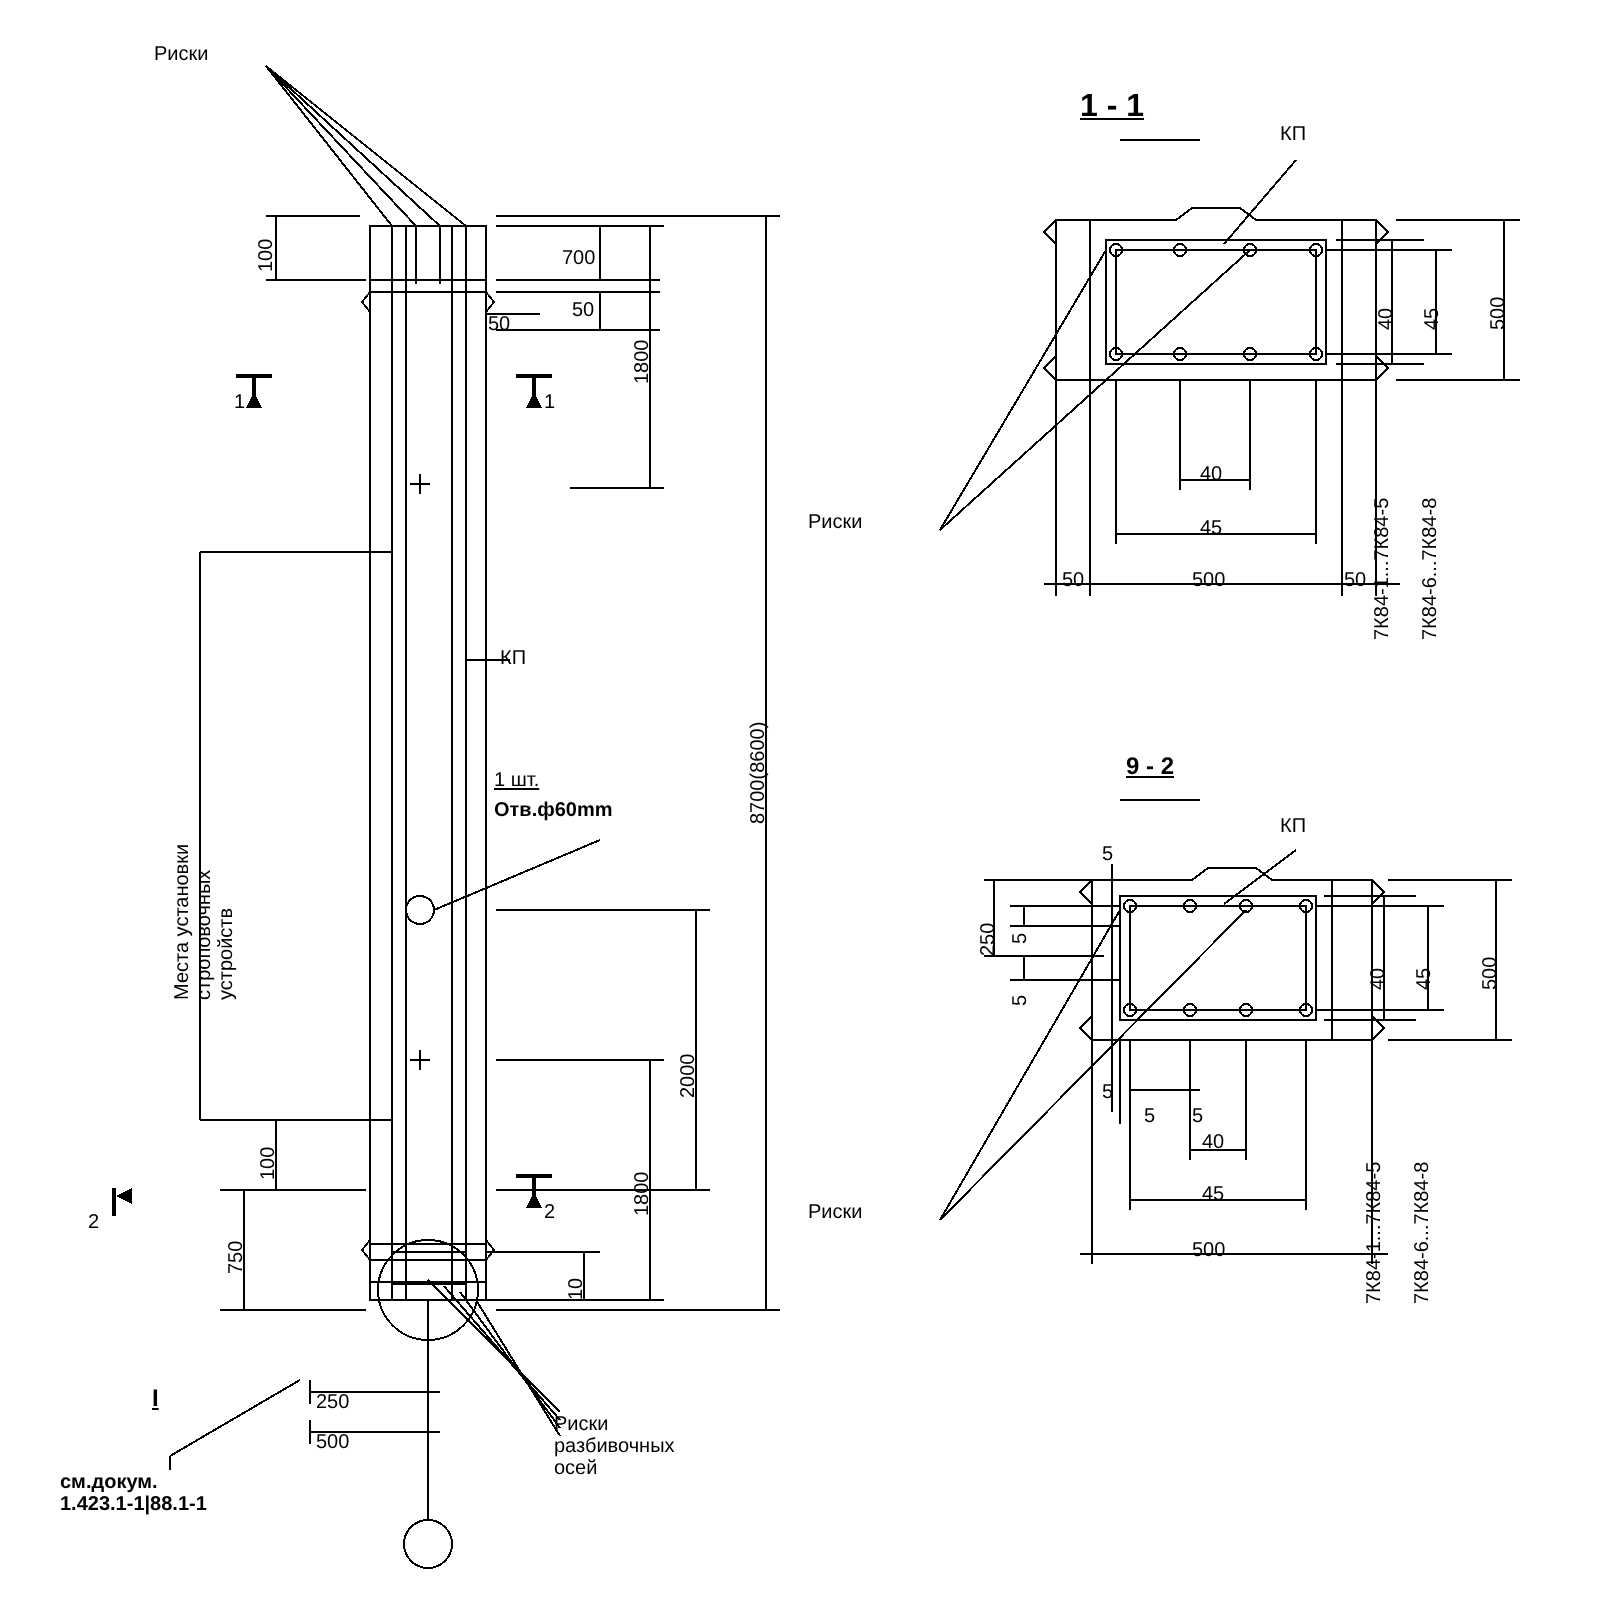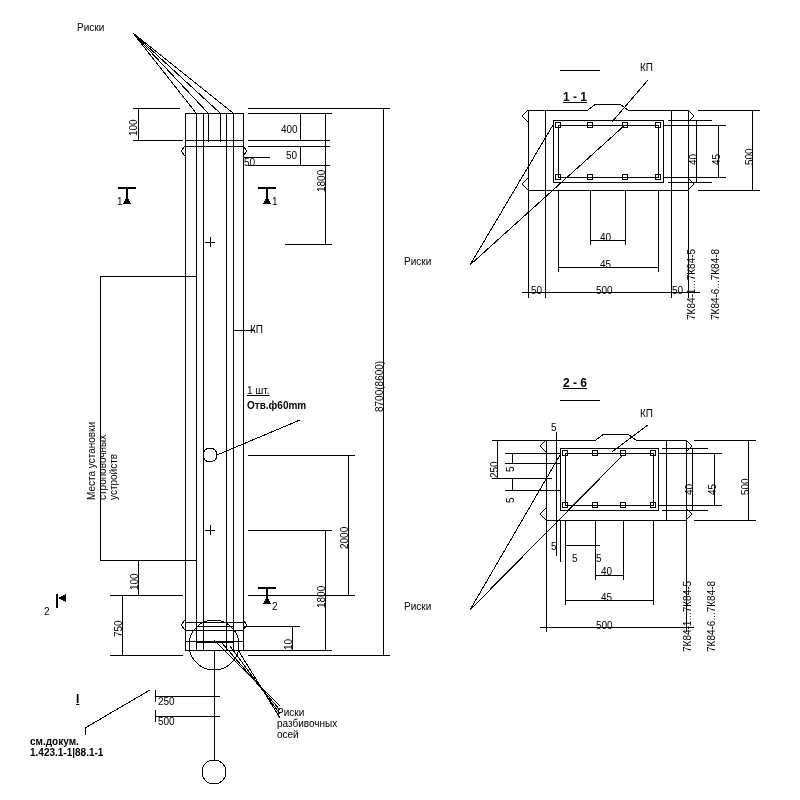--- a/index.html
+++ b/index.html
@@ -239,22 +239,22 @@
     <line x1="540" y1="627" x2="694" y2="627"></line>
 
     <line x1="556" y1="520" x2="556" y2="556"></line>
     <line x1="560" y1="520" x2="560" y2="562"></line>
     <line x1="565" y1="545" x2="600" y2="545"></line>
   </g>
 </svg>
 
 <div class="lbl" style="left:77px;top:22px;">Риски</div>
 
-<div class="lbl b u" style="left:563px;top:48px;font-size:12px;margin-top:44px;">1 - 1</div>
-<div class="lbl b u" style="left:563px;top:378px;font-size:12px;">2 - 6</div>
+<div class="lbl b u" style="left:540px;top:48px;font-size:16px;">1 - 1</div>
+<div class="lbl b u" style="left:563px;top:378px;font-size:12px;">9 - 2</div>
 
 <div class="lbl" style="left:640px;top:62px;">КП</div>
 <div class="lbl" style="left:640px;top:408px;">КП</div>
 
 <div class="lbl" style="left:404px;top:256px;">Риски</div>
 <div class="lbl" style="left:404px;top:601px;">Риски</div>
 
 <div class="lbl" style="left:250px;top:324px;">КП</div>
 <div class="lbl u" style="left:247px;top:337px;margin-top:48px;">1 шт.</div>
 <div class="lbl" style="left:247px;top:400px;font-weight:bold;">Отв.ф60mm</div>
@@ -270,21 +270,21 @@
 <div class="lbl b u" style="left:76px;top:694px;font-size:12px;">I</div>
 <div class="lbl b" style="left:30px;top:736px;">см.докум.
 1.423.1-1|88.1-1</div>
 
 <div class="lbl" style="left:117px;top:196px;">1</div>
 <div class="lbl" style="left:272px;top:196px;">1</div>
 <div class="lbl" style="left:44px;top:606px;">2</div>
 <div class="lbl" style="left:272px;top:601px;">2</div>
 
 <div class="lbl vert" style="left:128px;top:136px;transform:rotate(-90deg);">100</div>
-<div class="lbl" style="left:281px;top:124px;">400</div>
+<div class="lbl" style="left:281px;top:124px;">700</div>
 <div class="lbl" style="left:244px;top:157px;">50</div>
 <div class="lbl" style="left:286px;top:150px;">50</div>
 <div class="lbl vert" style="left:316px;top:192px;transform:rotate(-90deg);">1800</div>
 <div class="lbl vert" style="left:374px;top:412px;transform:rotate(-90deg);">8700(8600)</div>
 <div class="lbl vert" style="left:339px;top:549px;transform:rotate(-90deg);">2000</div>
 <div class="lbl vert" style="left:316px;top:608px;transform:rotate(-90deg);">1800</div>
 <div class="lbl vert" style="left:129px;top:590px;transform:rotate(-90deg);">100</div>
 <div class="lbl vert" style="left:113px;top:637px;transform:rotate(-90deg);">750</div>
 <div class="lbl vert" style="left:283px;top:650px;transform:rotate(-90deg);">10</div>
 <div class="lbl" style="left:158px;top:696px;">250</div>

